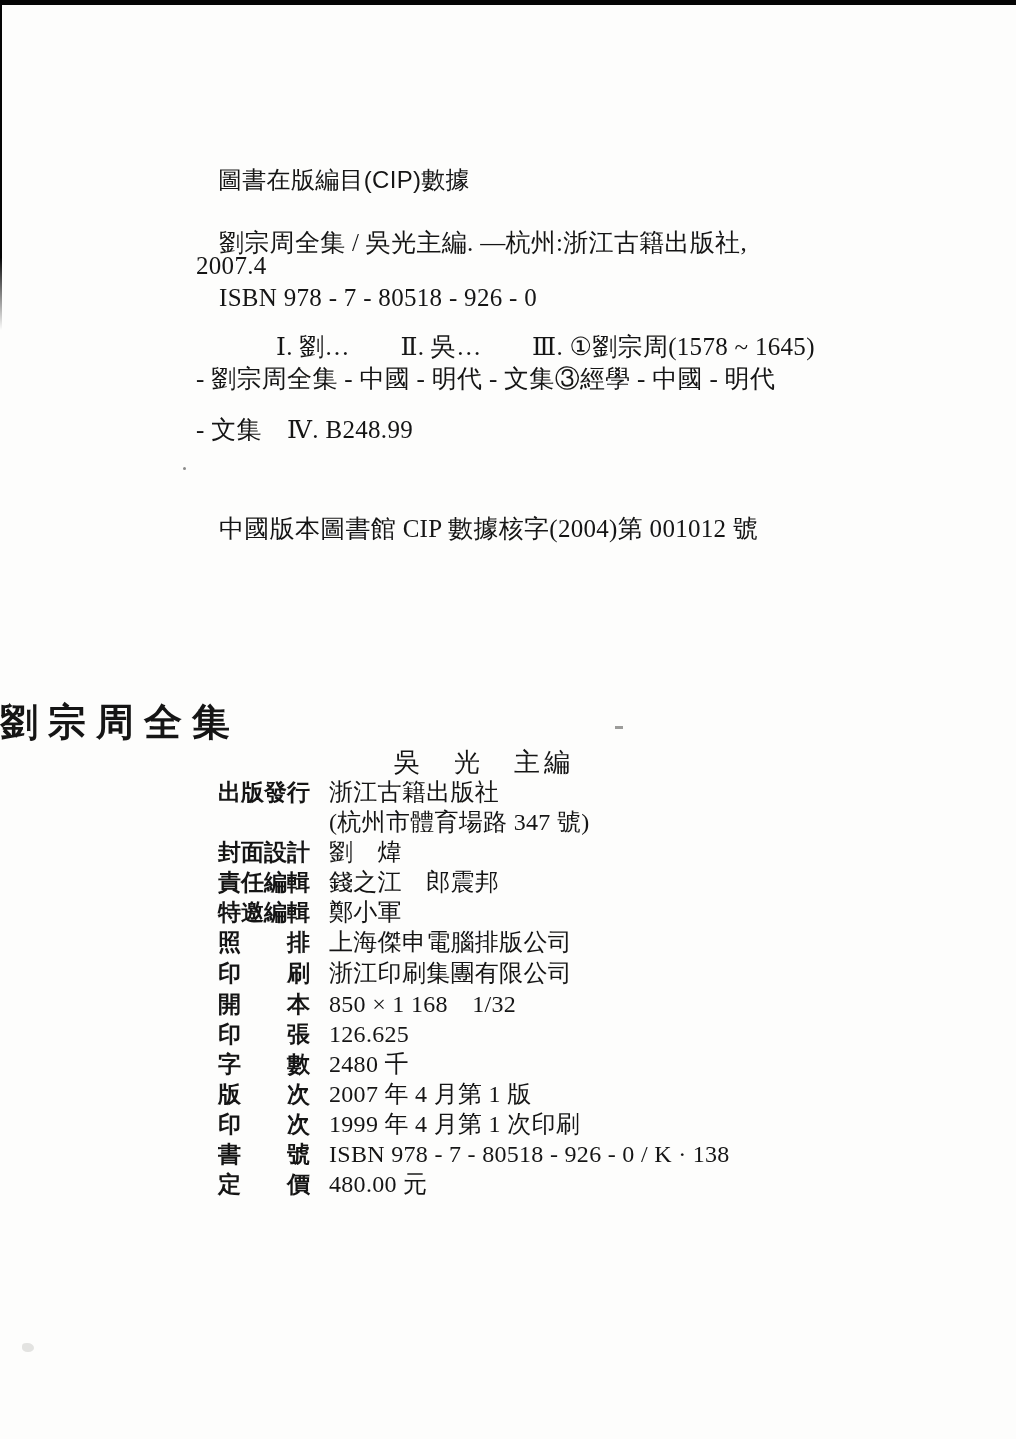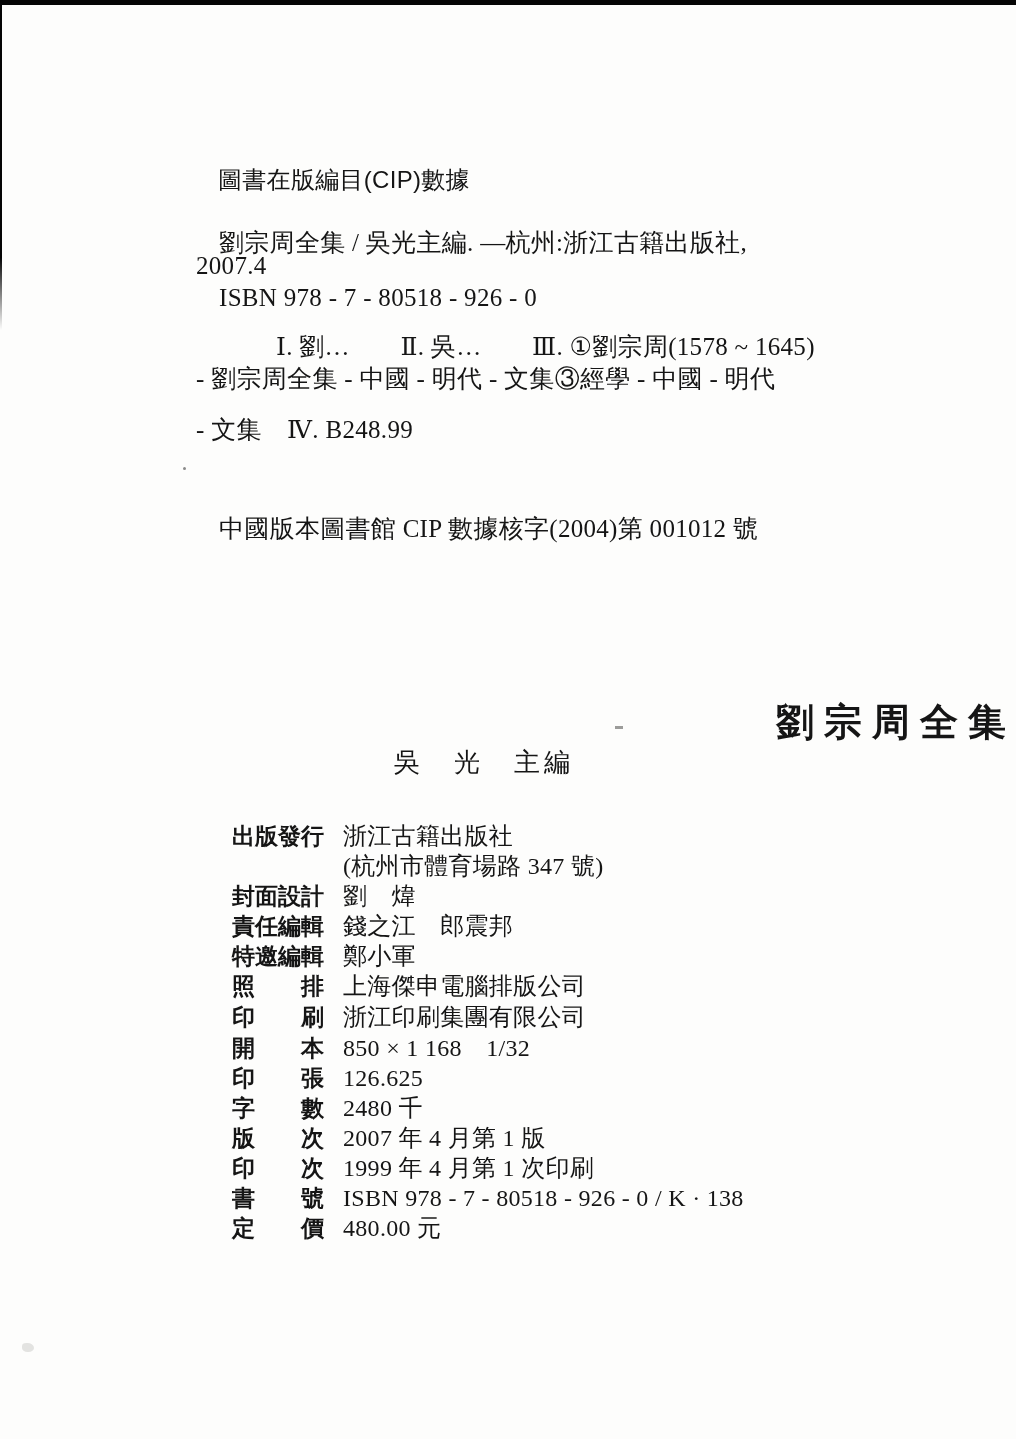--- a/index.html
+++ b/index.html
@@ -58,43 +58,42 @@
   .hei {
     font-family: "Liberation Sans", "DejaVu Sans", sans-serif;
     font-weight: 400;
   }
   
   .book-title {
     position: absolute;
     top: 697px;
     left: 0;
     width: 1016px;
-    text-align: right;
+    text-align: left;
     font-size: 38px;
     font-weight: 700;
     letter-spacing: 10px;
     white-space: nowrap;
   }
   .editor-line {
     position: absolute;
     top: 745px;
     left: -24px;
     width: 1016px;
     text-align: center;
     font-size: 26px;
     letter-spacing: 4px;
     white-space: nowrap;
   }
   
   .crow {
     position: absolute;
-    left: 232px;
+    left: 218px;
     white-space: nowrap;
     line-height: 26px;
-    margin-top: 44px;
   }
   .clabel {
     display: inline-block;
     width: 92px;
     font-family: "Liberation Sans", "DejaVu Sans", sans-serif;
     font-weight: 700;
     font-size: 23px;
     vertical-align: baseline;
   }
   .cvalue {

